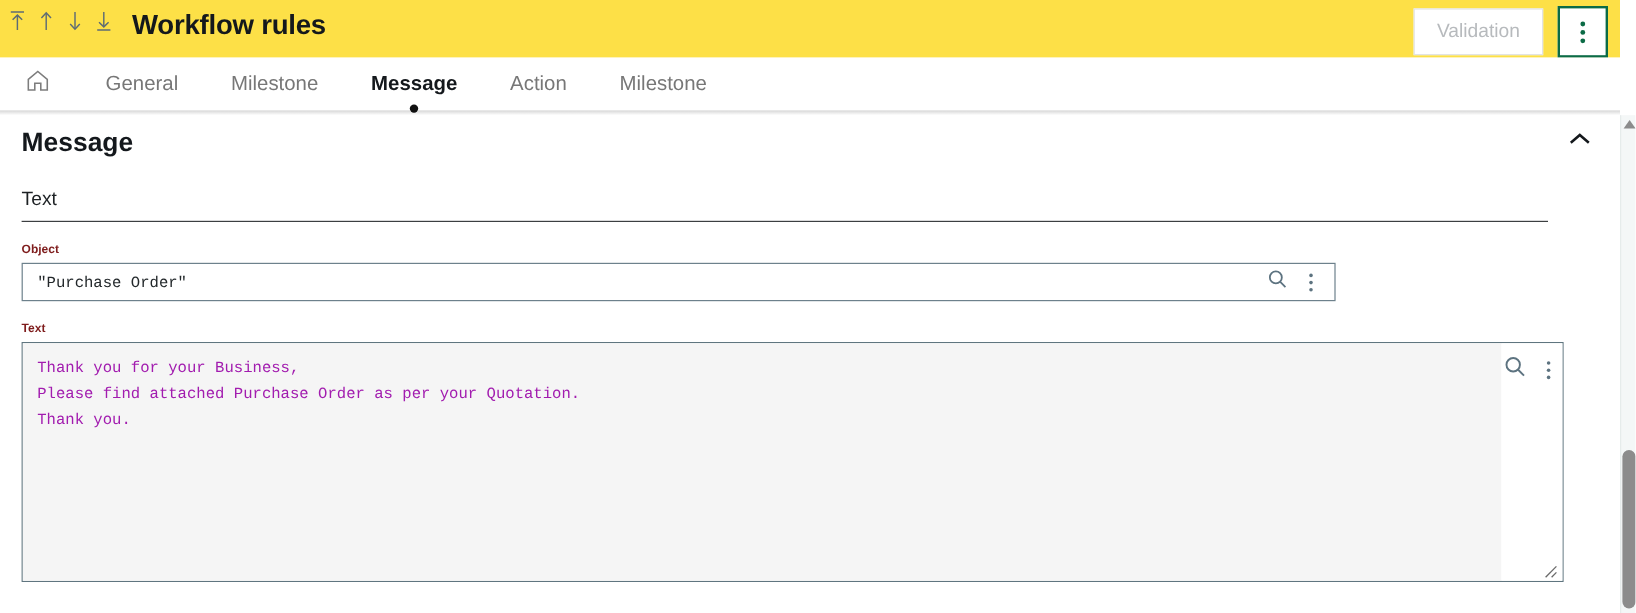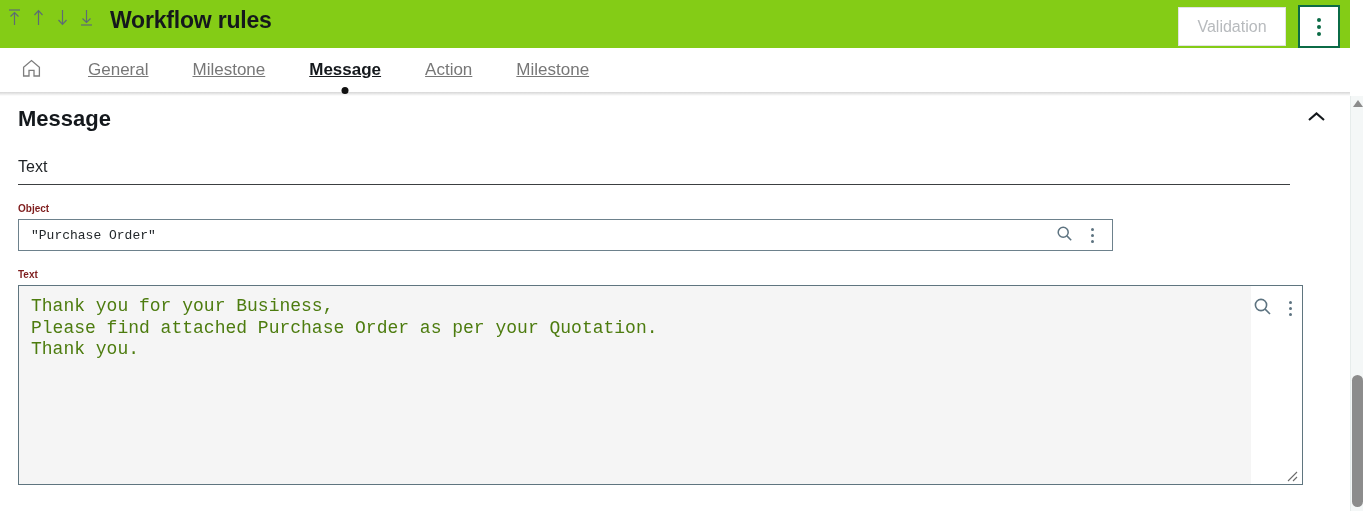--- a/index.html
+++ b/index.html
@@ -18,21 +18,21 @@
     width: 1363px;
     height: 511px;
     background: #ffffff;
   }
 
   
   .topbar {
     position: absolute;
     left: 0; top: 0;
     width: 1350px; height: 48px;
-    background: #84cc16;
+    background: #fde047;
   }
 
   .nav-arrows {
     position: absolute;
     left: 4px; top: 2px;
     display: flex;
     align-items: center;
     gap: 4px;
     height: 30px;
   }
@@ -120,21 +120,20 @@
   .tab {
     position: relative;
     height: 44px;
     display: flex;
     align-items: center;
     padding: 0 22px;
     font-size: 17px;
     color: #777777;
     cursor: pointer;
     white-space: nowrap;
-    text-decoration: underline;
   }
   .tab.active {
     color: #14181c;
     font-weight: bold;
   }
   .tab .dot {
     position: absolute;
     left: 50%;
     bottom: -2px;
     transform: translateX(-50%);
@@ -257,23 +256,23 @@
     background: #ffffff;
     display: flex;
   }
   .text-area {
     position: relative;
     width: 1232px;
     height: 100%;
     background: #f5f5f5;
     padding: 10px 0 0 12px;
     font-family: "Liberation Mono", monospace;
-    font-size: 18px;
+    font-size: 13px;
     line-height: 21.5px;
-    color: #4d7c0f;
+    color: #a21caf;
     white-space: pre;
     overflow: hidden;
     cursor: text;
   }
   .resize-grip {
     position: absolute;
     right: 4px; bottom: 2px;
     width: 14px; height: 14px;
     color: #6a6a6a;
   }

